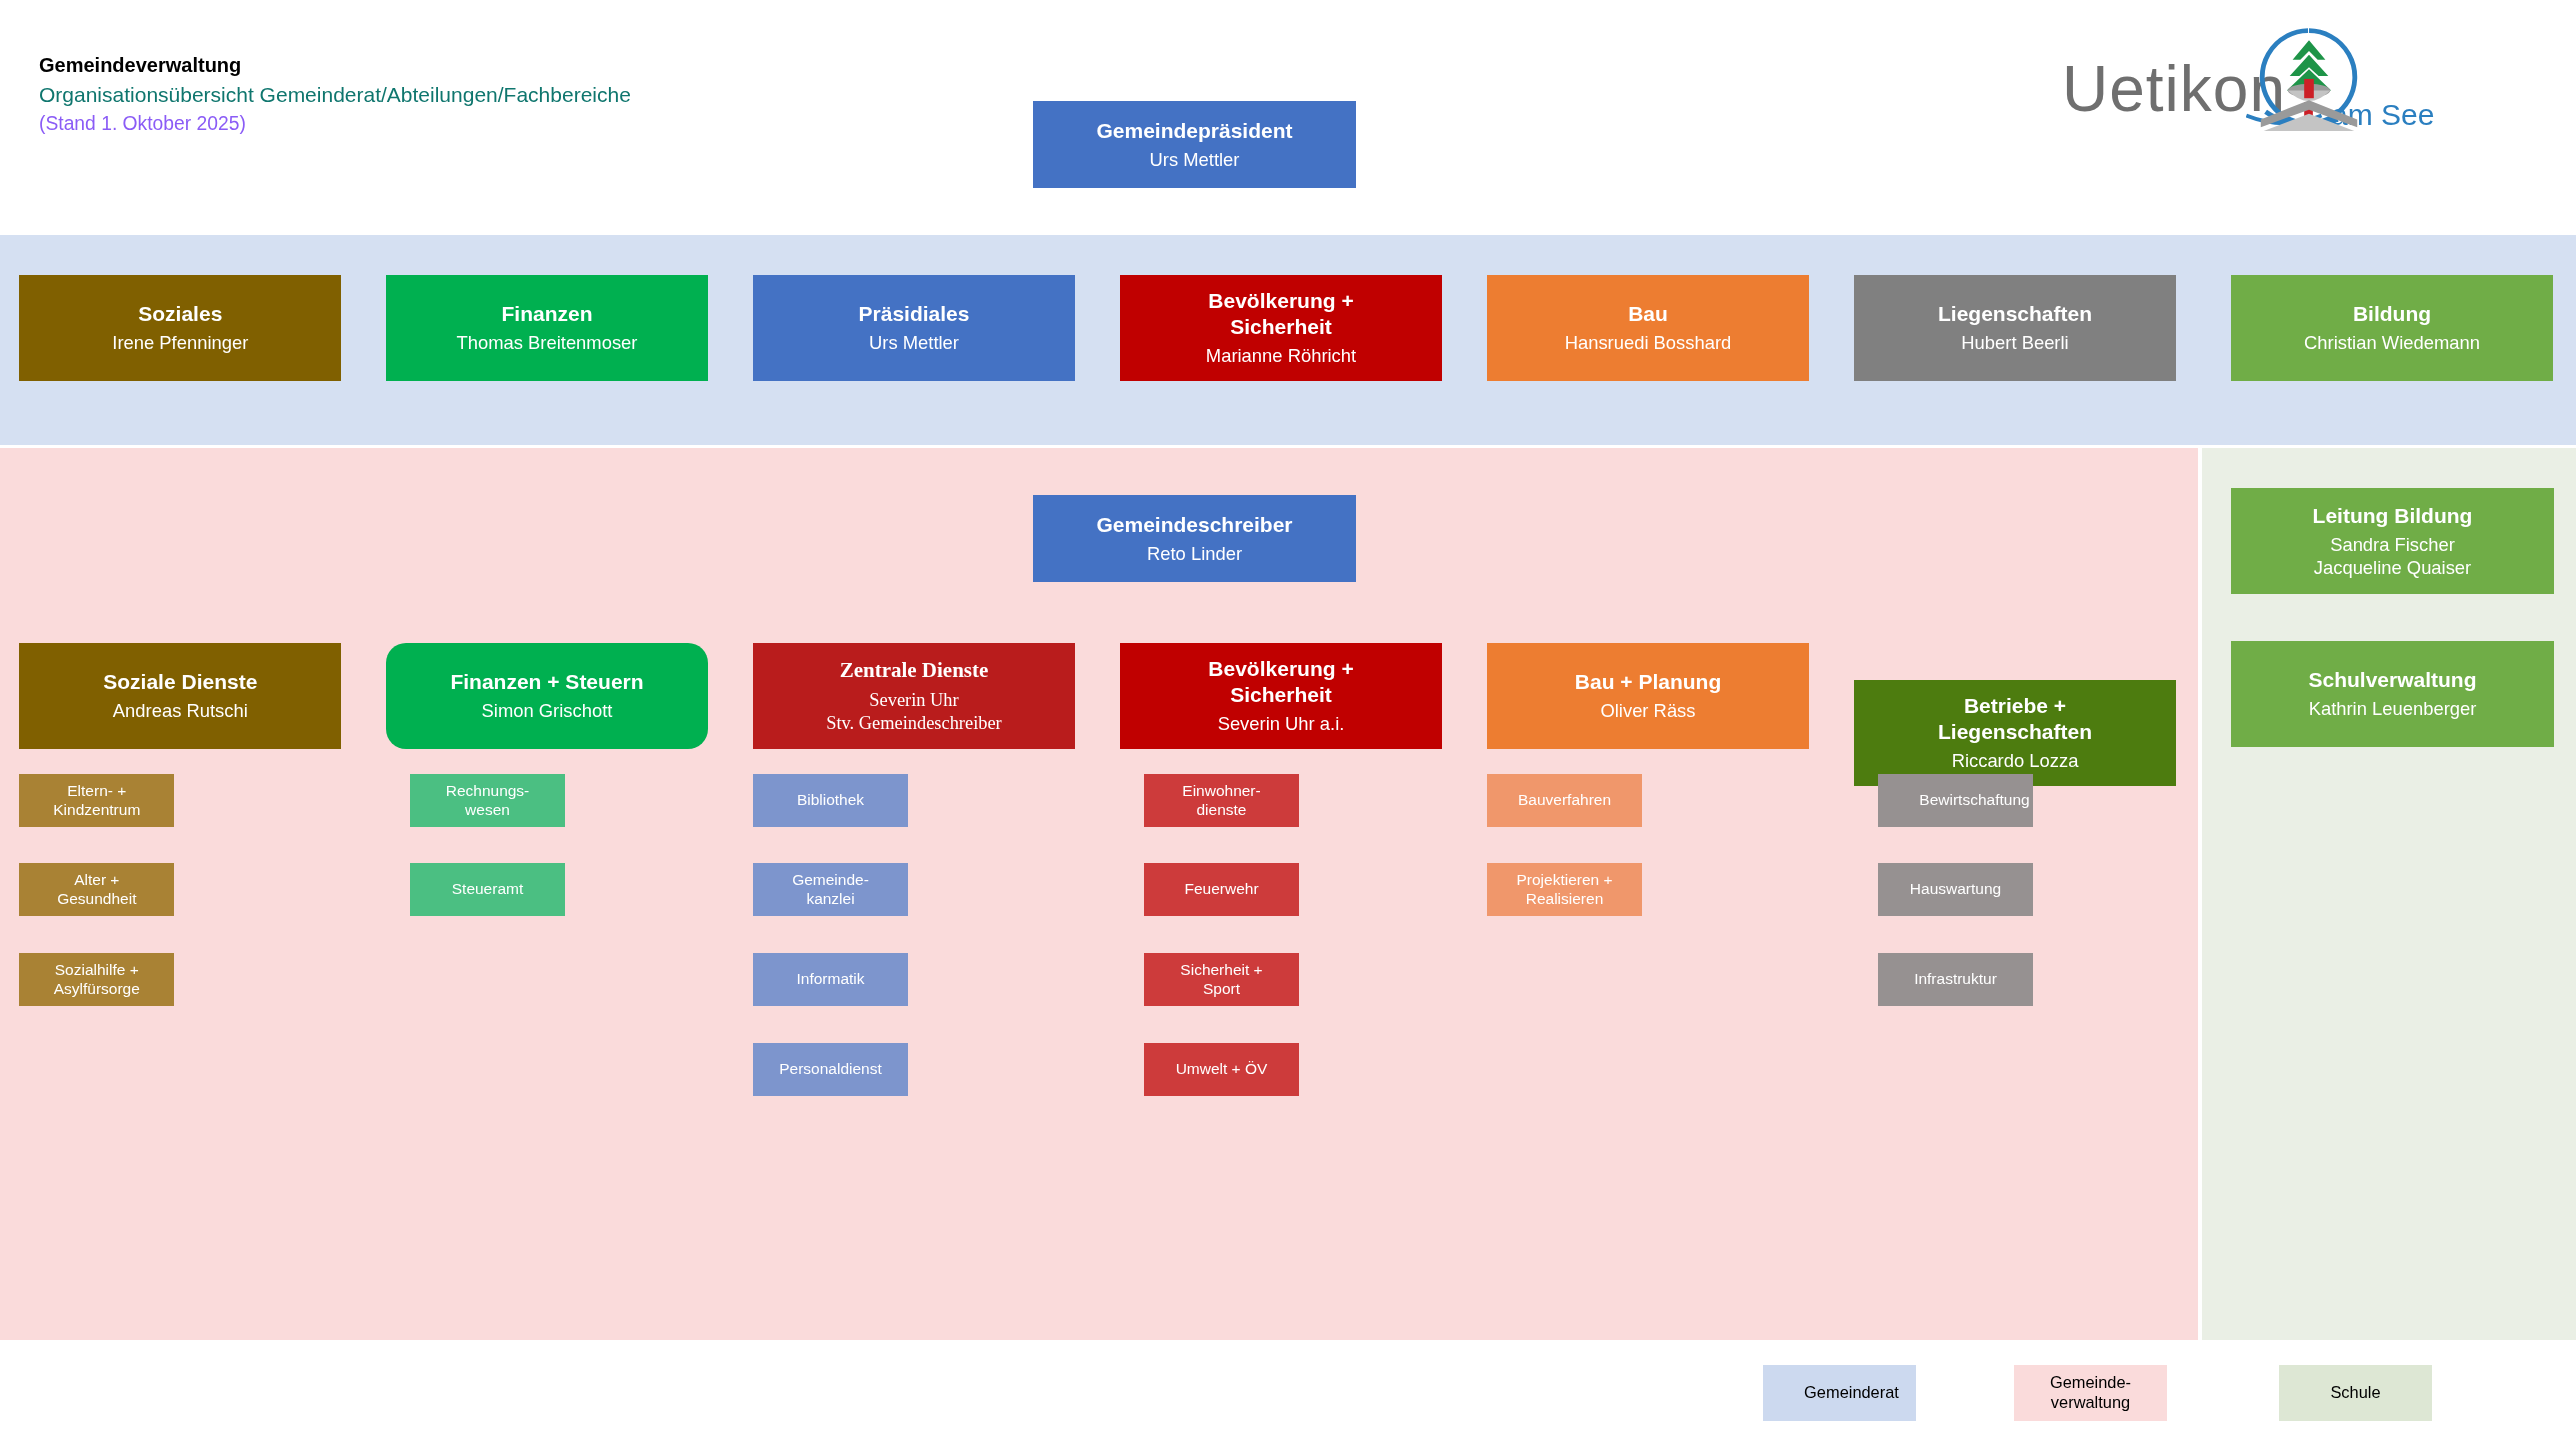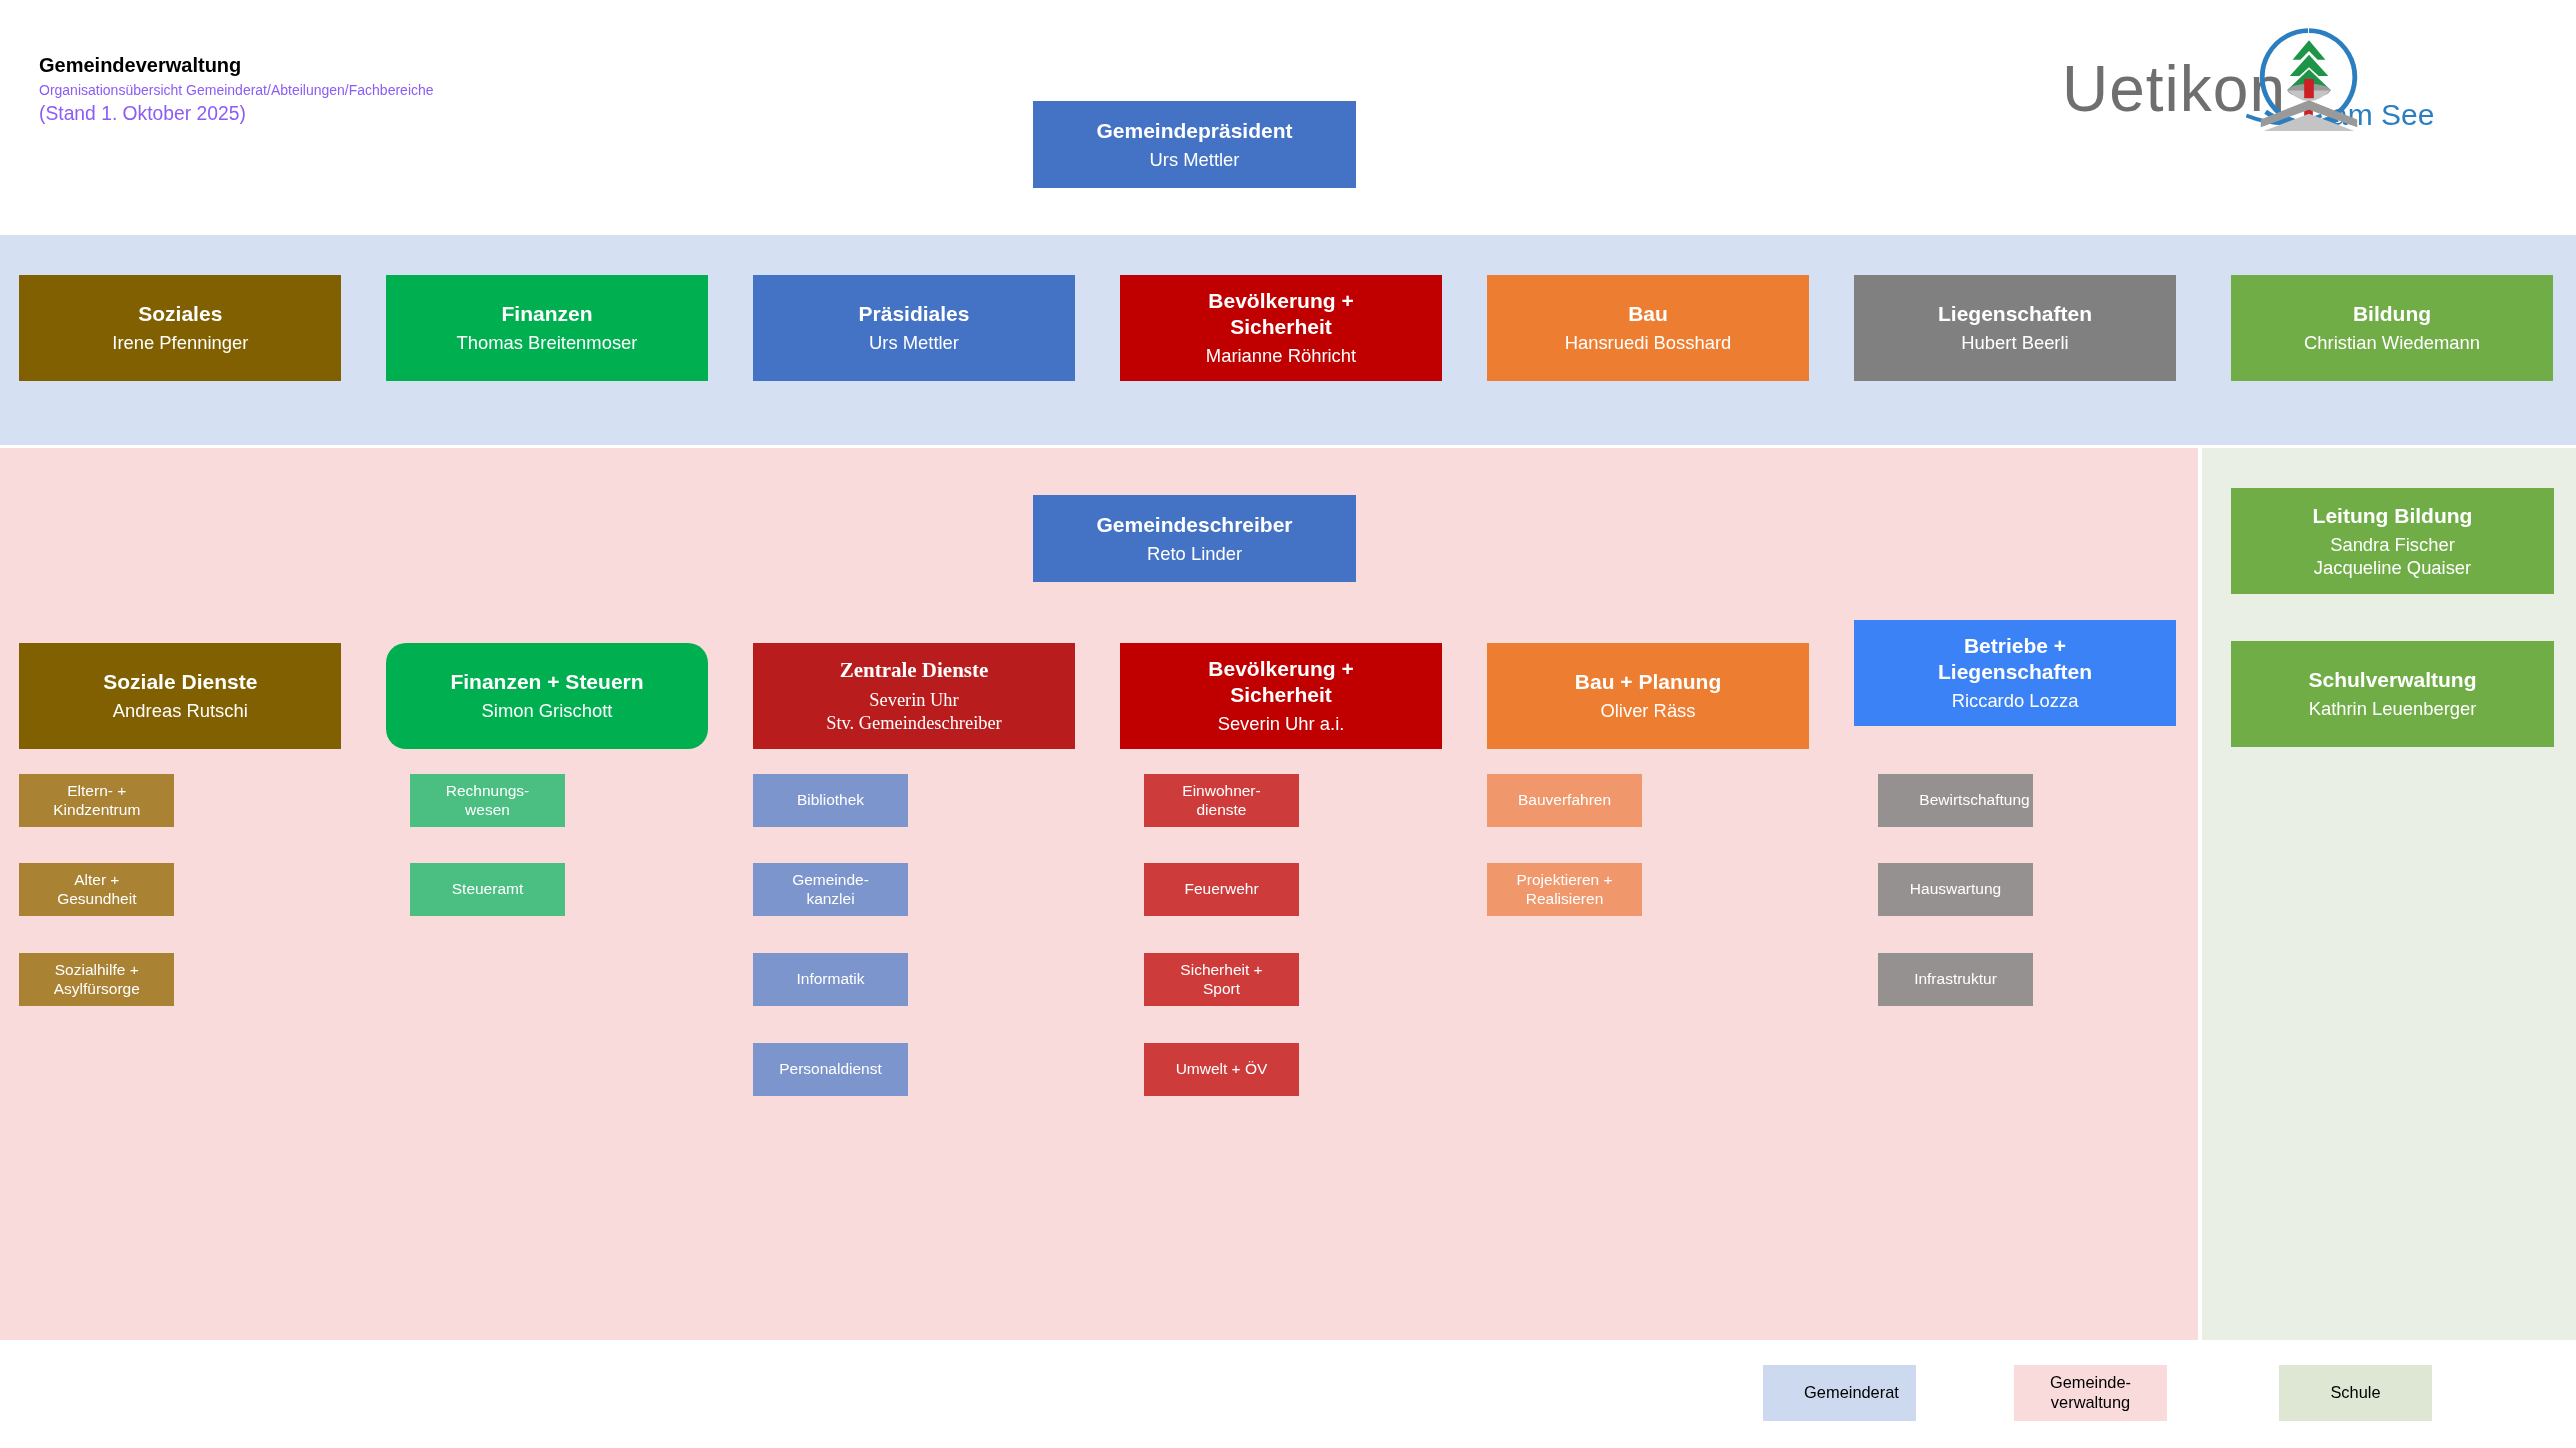--- a/index.html
+++ b/index.html
@@ -12,21 +12,21 @@
   }
   
   .band { position:absolute; }
   #band-council   { left:0;    top:235px;  width:2576px; height:210px; background:#d5e0f2; }
   #band-admin     { left:0;    top:448px;  width:2198px; height:892px; background:#fadbdb; }
   #band-school    { left:2202px; top:448px; width:374px;  height:892px; background:#eaefe5; }
 
   
   #header { position:absolute; left:39px; top:51px; }
   #header .t1 { font-size:20px; font-weight:bold; color:#000; line-height:1.45; }
-  #header .t2 { font-size:14px; color:#8b5cf6; line-height:1.45; }
+  #header .t2 { font-size:21px; color:#0f766e; line-height:1.45; }
   #header .t3 { font-size:19.3px; color:#8b5cf6; line-height:1.45; }
 
   
   #logo { position:absolute; left:2062px; top:23px; width:493px; height:108px; }
   #logo .word {
     position:absolute; left:0; top:29px;
     font-size:64px; letter-spacing:1px;
     color:#6f6f6f; font-family:"Liberation Sans", sans-serif;
   }
   #logo .amsee {
@@ -215,21 +215,21 @@
     <div class="box lvl1" style="left: 1487px; top: 643px; background: rgb(237, 125, 49);">
       <span class="title">Bau + Planung</span>
       <span class="sub">Oliver Räss</span>
     </div>
     <div class="box lvl2" style="left: 1487px; top: 774px; background: rgb(240, 151, 107);">
       <span class="title">Bauverfahren</span>
     </div>
     <div class="box lvl2" style="left: 1487px; top: 863px; background: rgb(240, 151, 107);">
       <span class="title">Projektieren +<br>Realisieren</span>
     </div>
-    <div class="box lvl1" style="left: 1854px; top: 620px; background: #3b82f6;">
+    <div class="box lvl1" style="left: 1854px; top: 680px; background: #4d7c0f;">
       <span class="title">Betriebe +<br>Liegenschaften</span>
       <span class="sub">Riccardo Lozza</span>
     </div>
     <div class="box lvl2" style="left: 1878px; top: 774px; background: rgb(150, 145, 145); padding-left: 38px;">
       <span class="title">Bewirtschaftung</span>
     </div>
     <div class="box lvl2" style="left: 1878px; top: 863px; background: rgb(150, 145, 145);">
       <span class="title">Hauswartung</span>
     </div>
     <div class="box lvl2" style="left: 1878px; top: 953px; background: rgb(150, 145, 145);">

